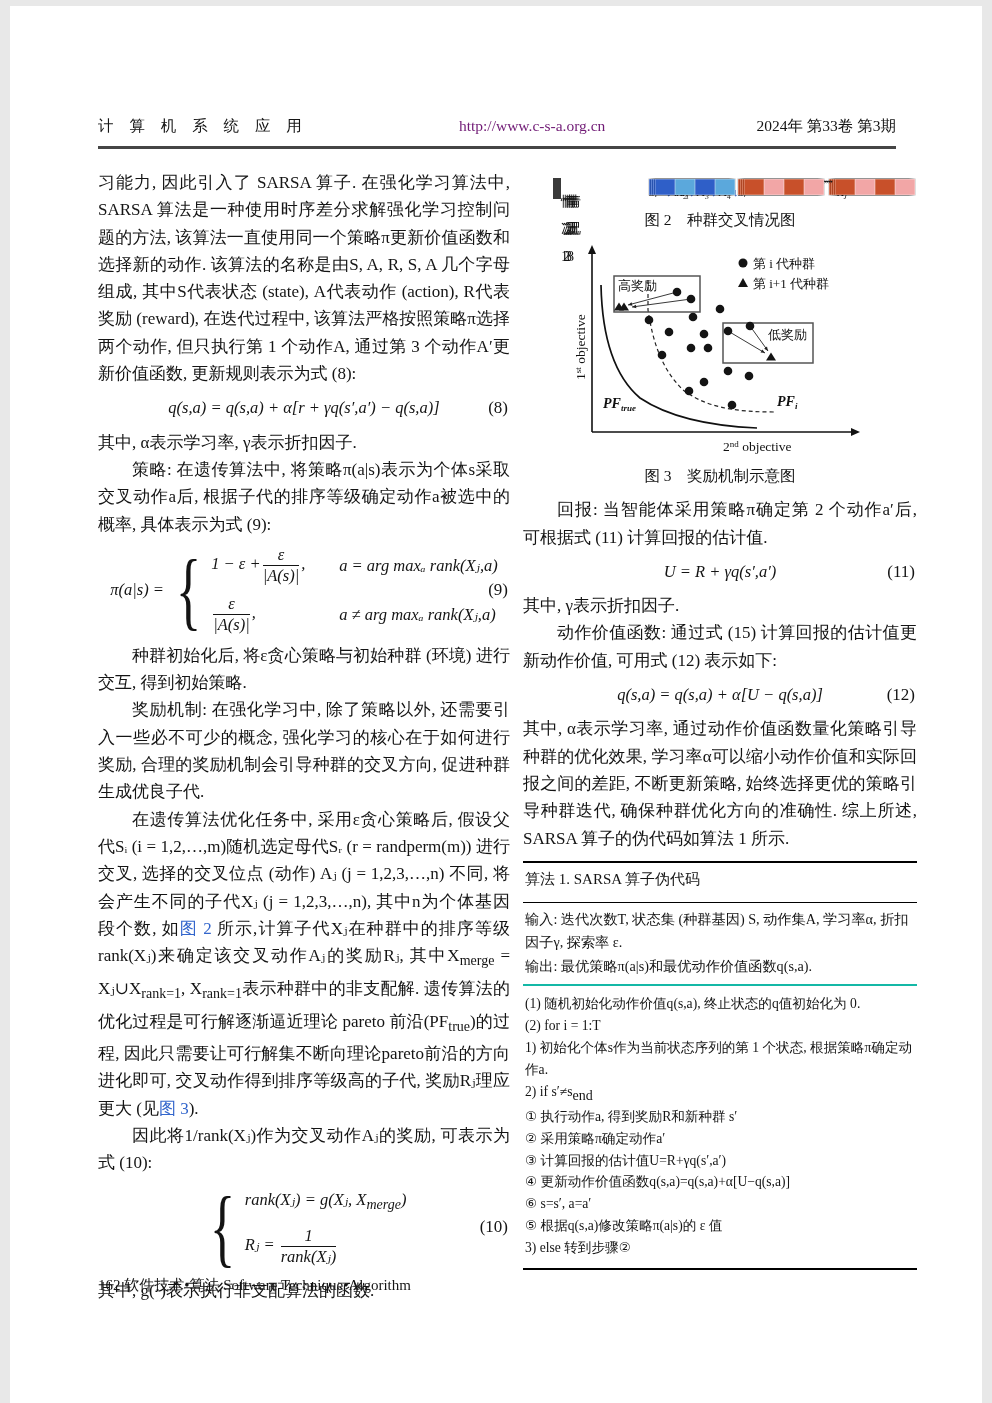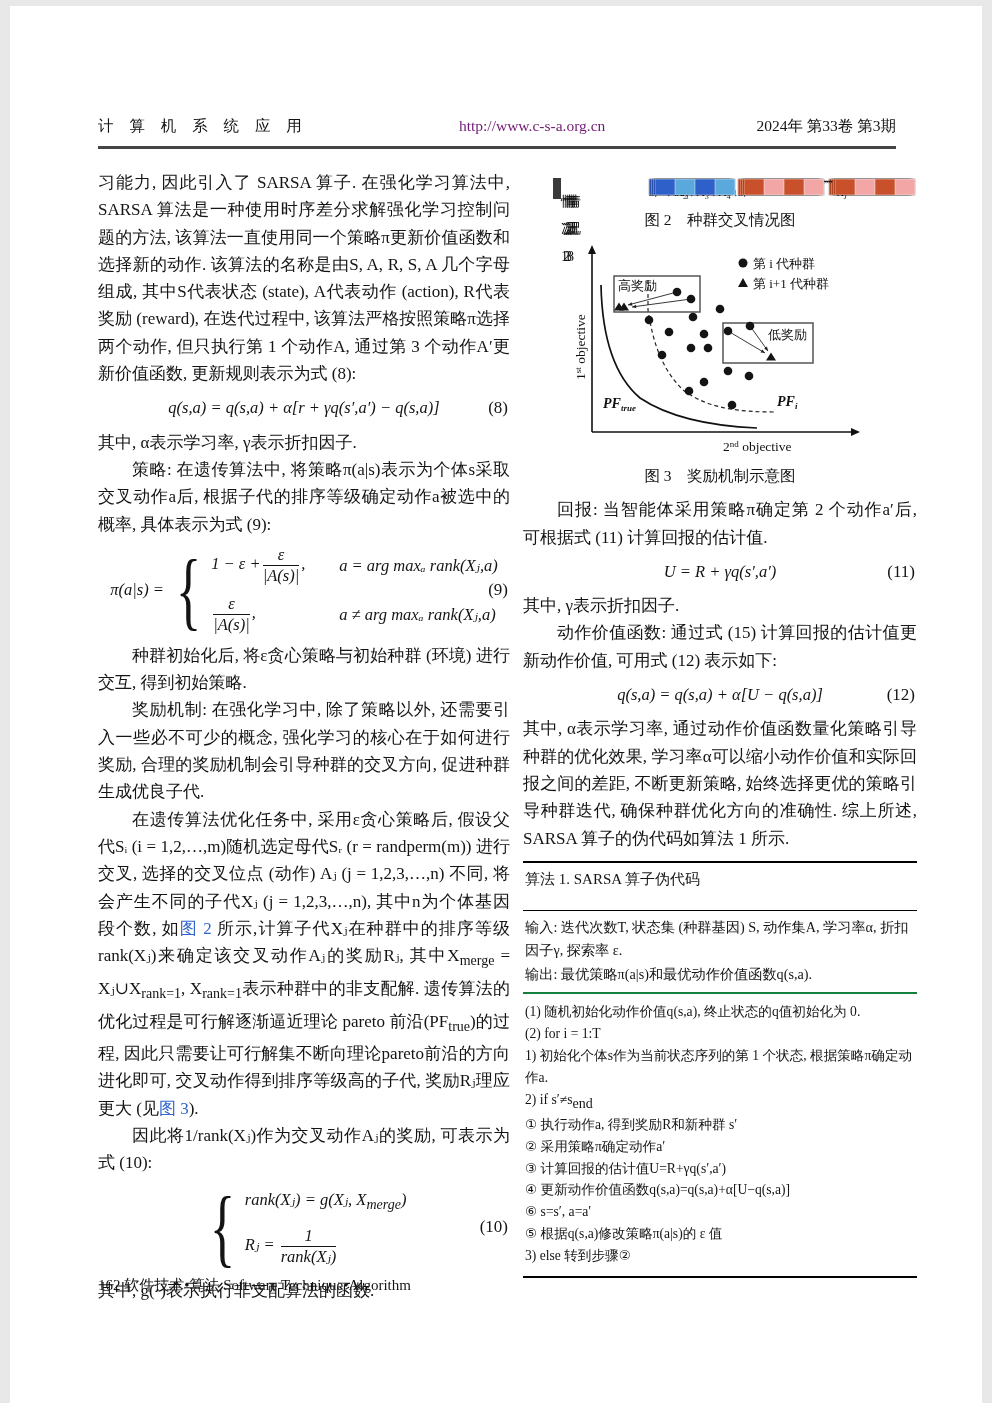--- a/index.html
+++ b/index.html
@@ -33,22 +33,22 @@
   .f2top{position:absolute;top:0px;font-size:12.5px;font-style:italic;font-family:"Liberation Serif",serif;}
   .f2down{color:#3366cc;font-style:normal;font-size:11px;}
   .f2bar{position:absolute;bottom:3px;height:16px;display:flex;width:80px;box-shadow:0 0 0 .5px rgba(0,0,0,.25);}
   .f2bar span{flex:1;box-shadow:inset 0 0 0 .5px rgba(255,255,255,.45);}
   .f2arrow{position:absolute;bottom:5px;font-size:13px;font-weight:bold;}
   .figcap{text-align:center;font-size:15.5px;margin:7px 0 9px;line-height:22px;}
   
   .fig3svg{display:block;margin:4px 0 0 52px;}
   
   .algo{margin-top:9px;border-top:2.4px solid #000;border-bottom:2.4px solid #000;font-size:14px;text-align:left;}
-  .algo-title{padding:5px 2px 20px;border-bottom:1.2px solid #000;font-size:15px;line-height:22px;}
-  .algo-io{padding:5px 2px 6px;border-bottom:2px solid #15803d;line-height:23.5px;font-size:14.2px;}
+  .algo-title{padding:5px 2px 12px;border-bottom:1.2px solid #000;font-size:15px;line-height:22px;}
+  .algo-io{padding:5px 2px 6px;border-bottom:2px solid #14b8a6;line-height:23.5px;font-size:14.2px;}
   .algo-steps{padding:7px 2px 9px;font-size:13.6px;line-height:21.8px;}
   .algo-steps div{margin:0;}
   
   .ftr{position:absolute;left:88px;top:1270px;font-size:15px;}
 </style>
 </head>
 <body>
 
 <div class="page">
 

